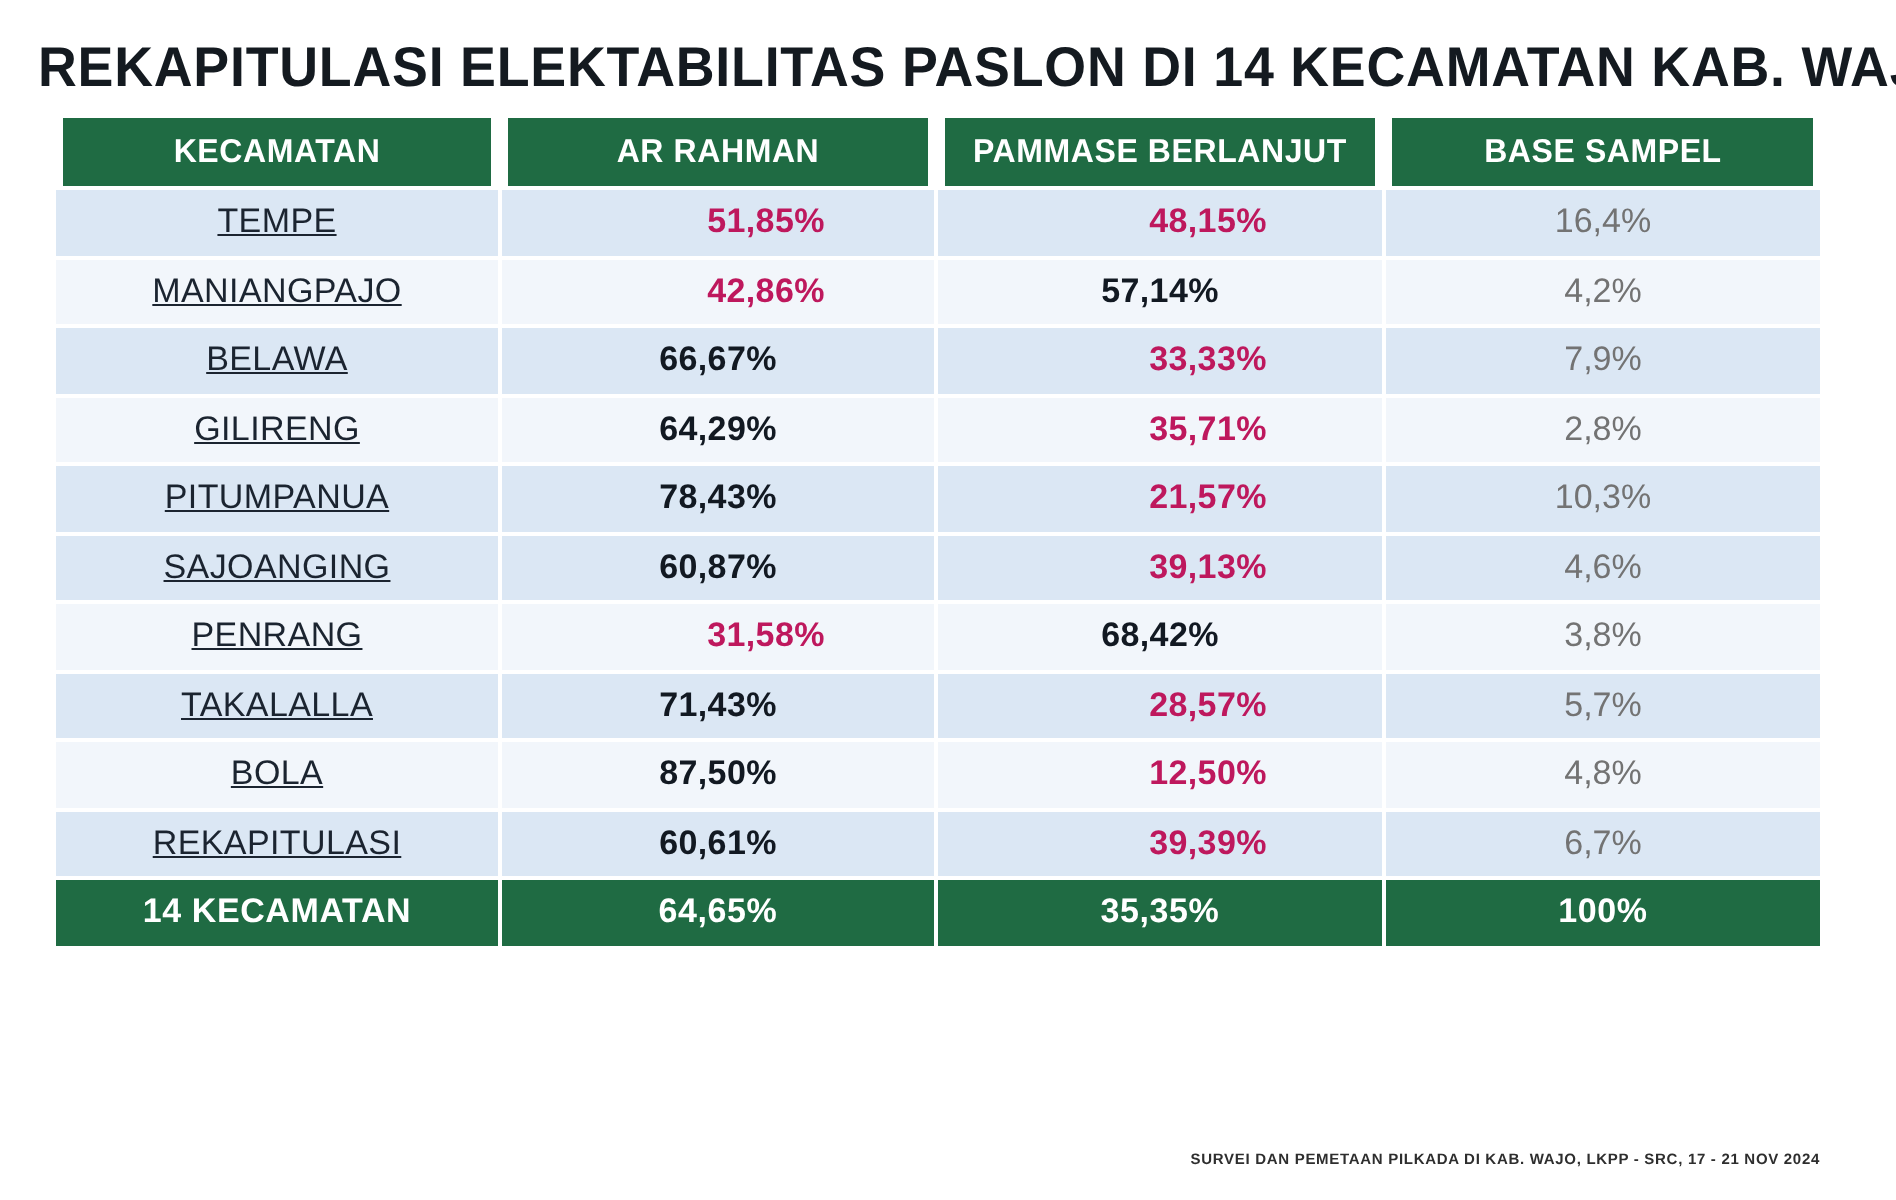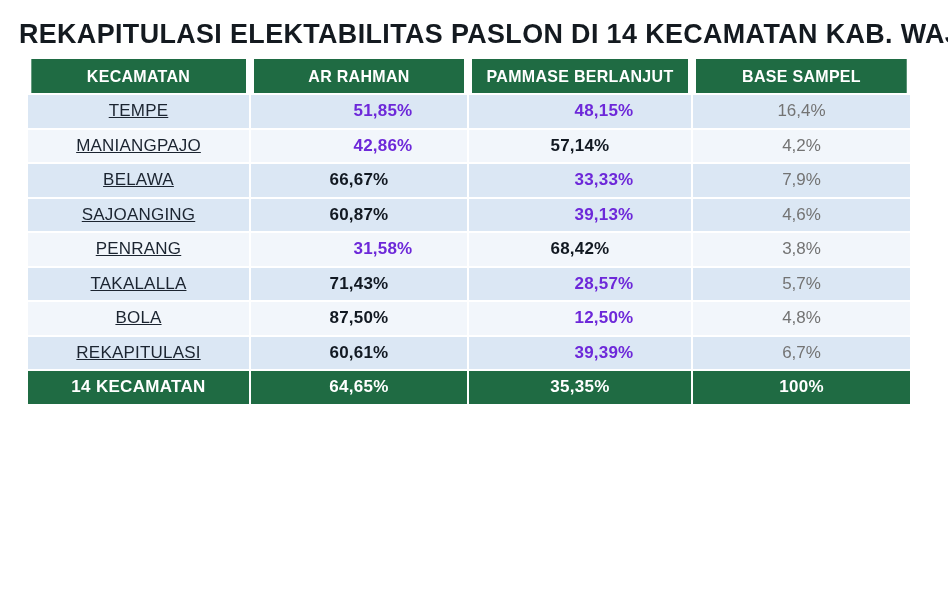--- a/index.html
+++ b/index.html
@@ -86,21 +86,21 @@
     font-weight: normal;
     font-size: 17px;
     letter-spacing: 0.2px;
     text-decoration: underline;
   }
   td.val {
     font-weight: bold;
     color: #121922;
     letter-spacing: 0.2px;
   }
-  td.val.loser { color: #6d28d9; padding-left: 48px; }
+  td.val.loser { color: #be185d; padding-left: 48px; }
   td.base {
     color: #737373;
     font-weight: normal;
   }
 
   tr.total td {
     background: #1f6b43;
     color: #ffffff;
     font-weight: bold;
     font-size: 18px;
@@ -158,20 +158,32 @@
             <td class="val loser">42,86%</td>
             <td class="val">57,14%</td>
             <td class="base">4,2%</td>
           </tr>
           <tr class="band-a">
             <td class="kecamatan">BELAWA</td>
             <td class="val">66,67%</td>
             <td class="val loser">33,33%</td>
             <td class="base">7,9%</td>
           </tr>
+          <tr class="band-b">
+            <td class="kecamatan">GILIRENG</td>
+            <td class="val">64,29%</td>
+            <td class="val loser">35,71%</td>
+            <td class="base">2,8%</td>
+          </tr>
+          <tr class="band-a">
+            <td class="kecamatan">PITUMPANUA</td>
+            <td class="val">78,43%</td>
+            <td class="val loser">21,57%</td>
+            <td class="base">10,3%</td>
+          </tr>
           <tr class="band-a">
             <td class="kecamatan">SAJOANGING</td>
             <td class="val">60,87%</td>
             <td class="val loser">39,13%</td>
             <td class="base">4,6%</td>
           </tr>
           <tr class="band-b">
             <td class="kecamatan">PENRANG</td>
             <td class="val loser">31,58%</td>
             <td class="val">68,42%</td>
@@ -198,14 +210,15 @@
           <tr class="total">
             <td>14 KECAMATAN</td>
             <td>64,65%</td>
             <td>35,35%</td>
             <td>100%</td>
           </tr>
         </tbody>
     </table>
   </div>
 
+  <div class="footnote">SURVEI DAN PEMETAAN PILKADA DI KAB. WAJO, LKPP - SRC, 17 - 21 NOV 2024</div>
 
 </div>
 
 </body></html>

